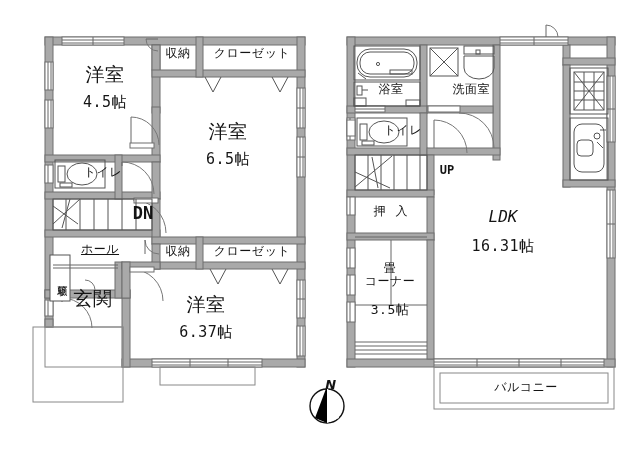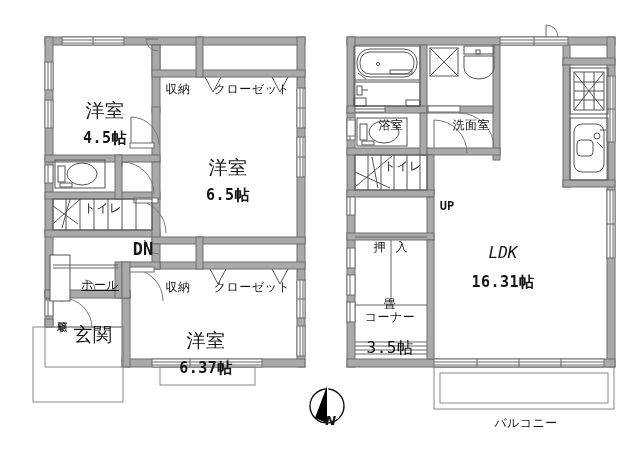--- a/index.html
+++ b/index.html
@@ -21,38 +21,37 @@
     height: 457px;
   }
   .lbl {
     position: absolute;
     color: #141414;
     white-space: pre;
     text-align: center;
     line-height: 1.12;
     letter-spacing: 0.5px;
     font-family: "DejaVu Sans", "Liberation Sans", sans-serif;
-    margin-top: 36px;
   }
   .lbl.vert {
     writing-mode: vertical-rl;
     text-orientation: upright;
     letter-spacing: 0px;
     line-height: 1;
   }
   .lbl.wide {
     letter-spacing: 3px;
   }
   .lbl.mono {
     font-family: "DejaVu Sans Mono", "Liberation Mono", monospace;
     letter-spacing: 0px;
     text-align: center;
   }
   .room-name { font-size: 19px; }
-  .room-area { font-size: 15px; font-family: "DejaVu Sans Mono","Liberation Mono",monospace; font-weight: bold; }
+  .room-area { font-size: 15px; font-family: "DejaVu Sans Mono","Liberation Mono",monospace; }
   .small-name { font-size: 12px; }
   .tiny-name { font-size: 10px; }
 </style>
 </head>
 <body>
 
 <svg id="plan" viewBox="0 0 640 457">
   <defs>
     <style>
       .wall { fill:#a9a9a9; stroke:#6e6e6e; stroke-width:1; }
@@ -428,21 +427,21 @@
 
 <div class="lbl mono" style="left:128px; top:204px; width:30px; font-size:17px; font-weight:bold;">DN</div>
 
 <div class="lbl small-name" style="left:368px; top:83px; width:46px;">浴室</div>
 <div class="lbl small-name" style="left:430px; top:83px; width:60px;text-align:right;">洗面室</div>
 <div class="lbl small-name" style="left:378px; top:124px; width:50px;">トイレ</div>
 <div class="lbl small-name wide" style="left:360px; top:205px; width:64px;">押 入</div>
 
 <div class="lbl small-name" style="left:352px; top:262px; width:76px;">畳
 コーナー</div>
-<div class="lbl" style="left:355px; top:303px; width:70px; font-size:16px; font-family:'DejaVu Sans Mono','Liberation Mono',monospace;">3.5帖</div>
+<div class="lbl" style="left:355px; top:303px; width:70px; font-size:13px; font-family:'DejaVu Sans Mono','Liberation Mono',monospace;">3.5帖</div>
 
 <div class="lbl mono" style="left:470px; top:208px; width:66px; font-size:16px;font-style:italic;">LDK</div>
 <div class="lbl room-area" style="left:452px; top:238px; width:102px;">16.31帖</div>
 
 <div class="lbl small-name" style="left:462px; top:381px; width:128px;">バルコニー</div>
 
 <div class="lbl mono" style="left:432px; top:164px; width:30px; font-size:12px; font-weight:bold;">UP</div>
 
 <svg style="position:absolute; left:308px; top:378px; width:40px; height:48px;" viewBox="0 0 40 48">
   <circle cx="19" cy="28" r="17" fill="none" stroke="#111111" stroke-width="1.4"></circle>

